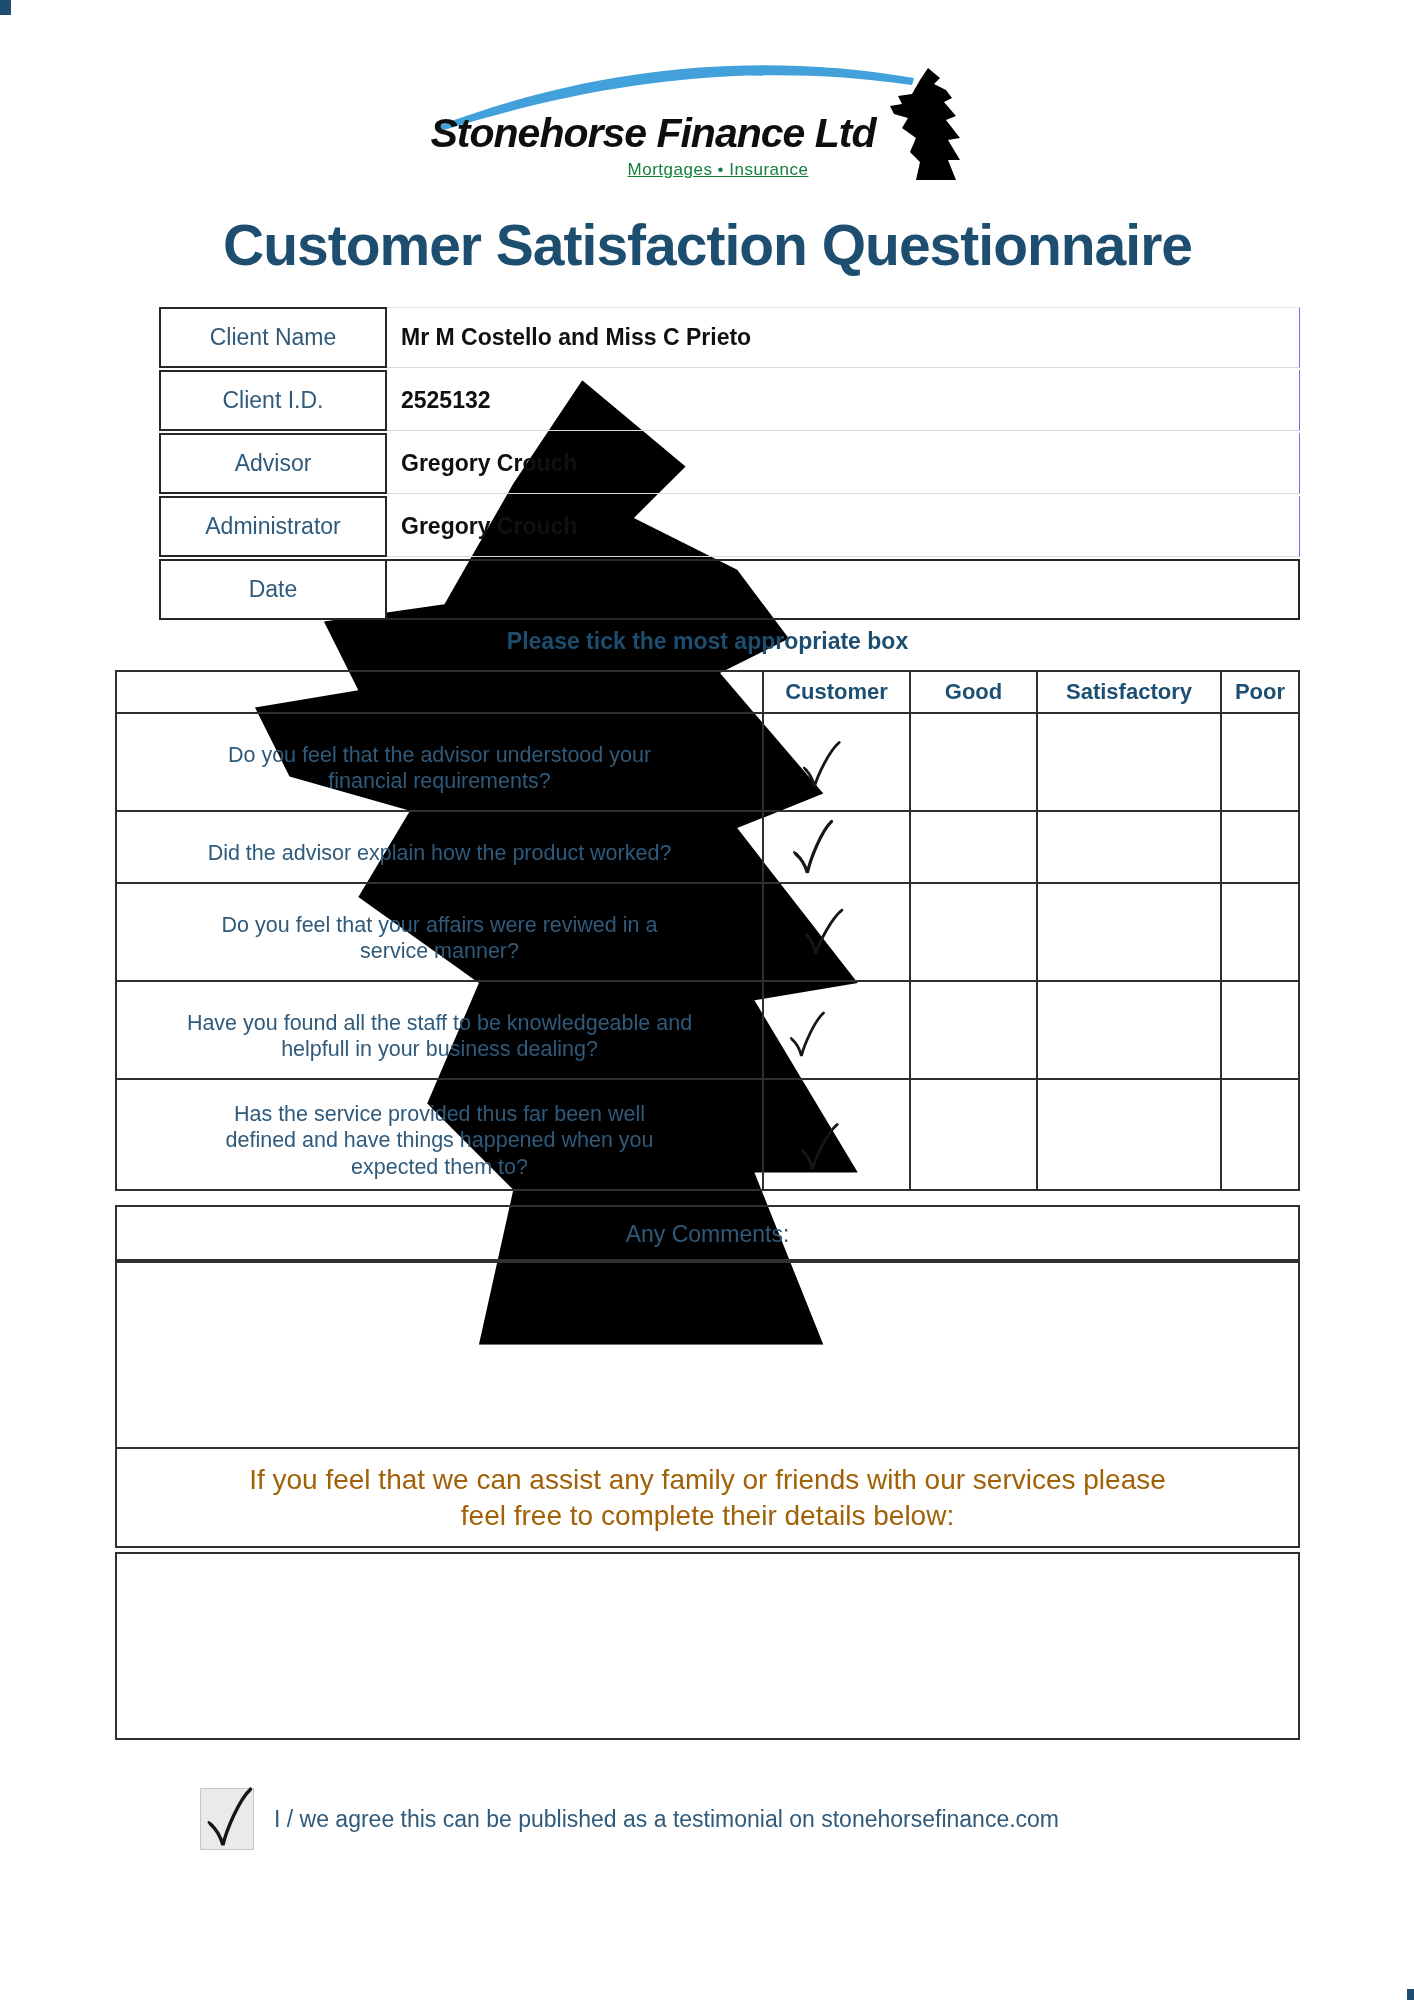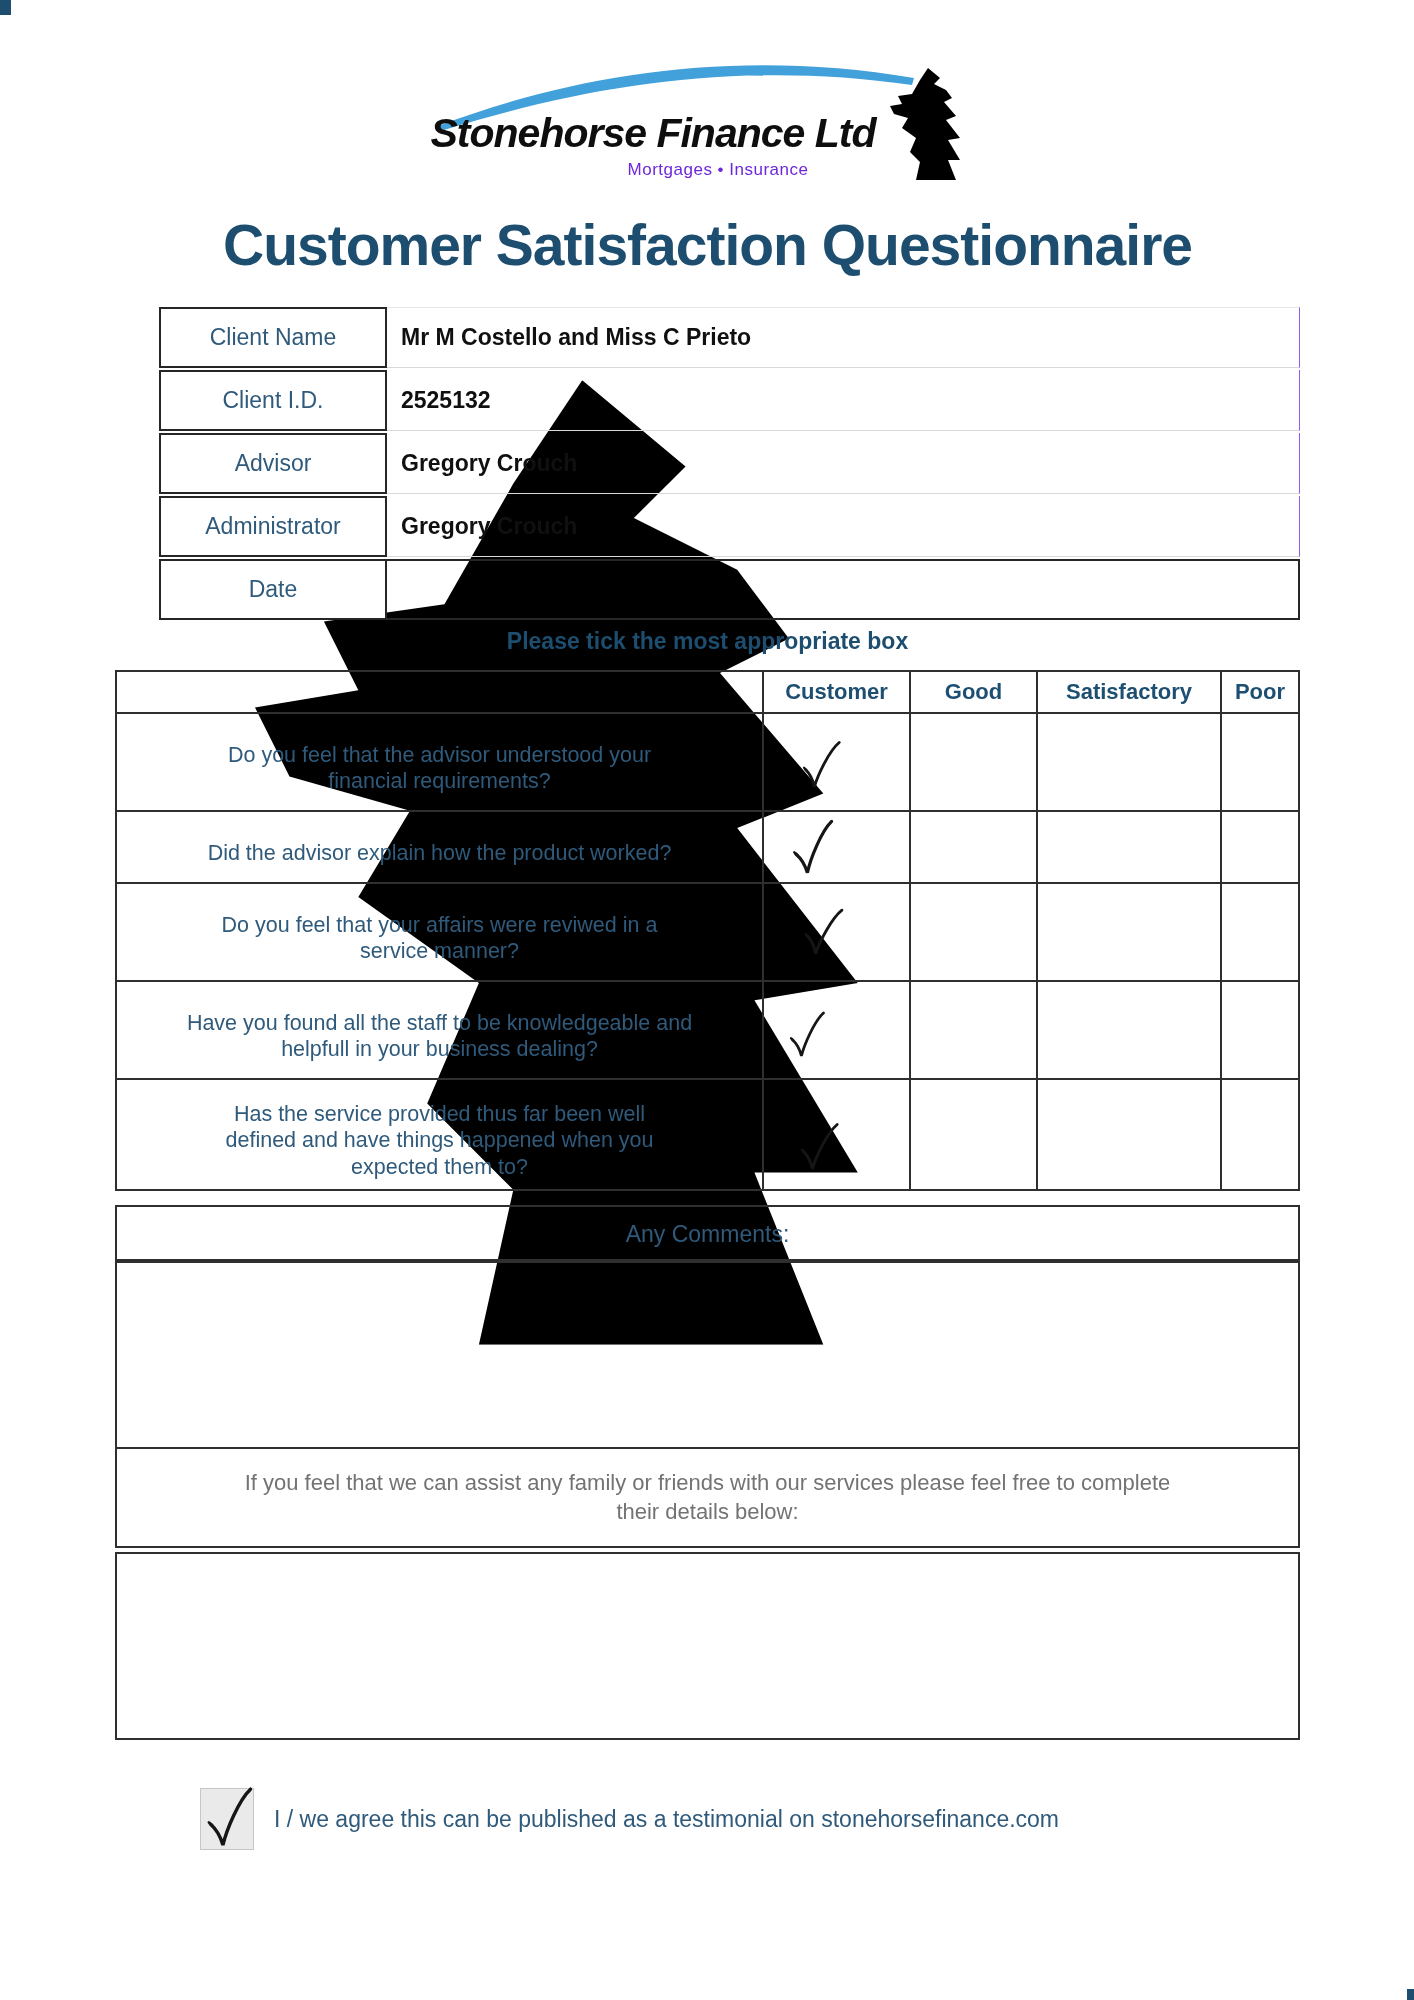--- a/index.html
+++ b/index.html
@@ -12,21 +12,21 @@
 
   
   .wm { position:absolute; left:255px; top:380px; opacity:1; }
 
   
   .logo { position:absolute; left:408px; top:56px; width:565px; height:132px; }
   .logo-swoosh { position:absolute; left:28px; top:0; }
   .company { position:absolute; left:0; top:54px; width:490px; text-align:center;
              font-size:41px; font-weight:bold; font-style:italic; letter-spacing:-1px; color:#0e0e0e; white-space:nowrap; }
   .tagline { position:absolute; left:150px; top:104px; width:320px; text-align:center;
-             font-size:17px; color:#6d28d9; letter-spacing:.5px; }
+             font-size:17px; color:#15803d; letter-spacing:.5px;text-decoration:underline; }
   .logo-horse { position:absolute; left:482px; top:12px; }
 
   
   .content { position:absolute; left:115px; top:0; width:1185px; height:2000px; }
 
   .title { position:absolute; top:212px; left:0; width:100%; text-align:center;
            font-size:57px; font-weight:bold; letter-spacing:-1px; color:#1d4e70; white-space:nowrap; }
 
   
   .client-table { position:absolute; top:307px; left:0; width:100%; display:grid; grid-auto-rows:61px; row-gap:2px; }
@@ -63,21 +63,21 @@
   .tick-r5 { transform:translate(-18px,12px) rotate(5deg); }
 
   
   .comments-row { position:absolute; top:1197px; left:0; width:100%; height:58px; margin-top:8px;
                   border:2px solid #2f2f2f; display:flex; align-items:center; justify-content:center;
                   color:#2f5a7b; font-size:23px; }
   .comments-box { position:absolute; top:1259px; left:0; width:100%; height:190px; border:2px solid #2f2f2f;
                   font-size:21px; color:#2f5a7b; padding:10px 14px; }
   .referral-row { position:absolute; top:1447px; left:0; width:100%; height:101px; border:2px solid #2f2f2f;
                   display:flex; align-items:center; justify-content:center; }
-  .ref-text { color:#737373; font-size:22px; line-height:1.28; text-align:center; max-width:960px; }
+  .ref-text { color:#a16207; font-size:28px; line-height:1.28; text-align:center; max-width:960px; }
   .referral-box { position:absolute; top:1552px; left:0; width:100%; height:188px; border:2px solid #2f2f2f;
                   font-size:21px; color:#2f5a7b; padding:10px 14px; }
 
   
   .consent { position:absolute; top:1788px; left:85px; display:flex; align-items:center; gap:20px; }
   .checkbox { width:54px; height:62px; background:#eaeaea; border:1px solid #c6c6c6; position:relative; flex:0 0 auto; }
   .checkbox svg { position:absolute; left:5px; top:-4px; transform:rotate(2deg); }
   .consent-label { color:#2f5a7b; font-size:23px; }
 </style>
 </head>

